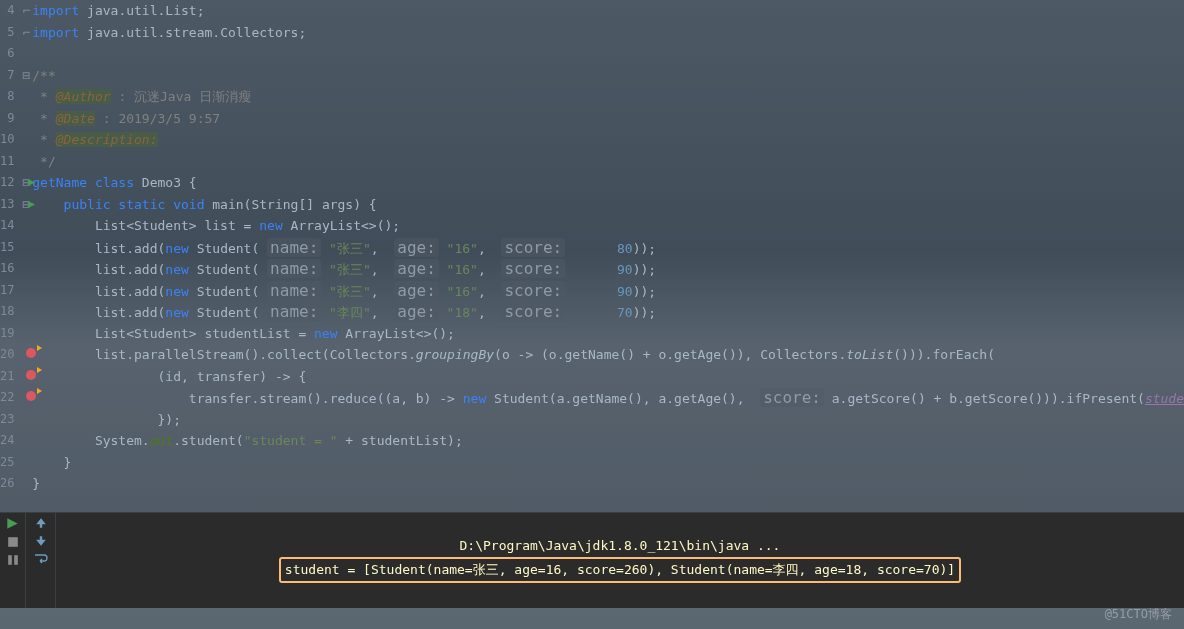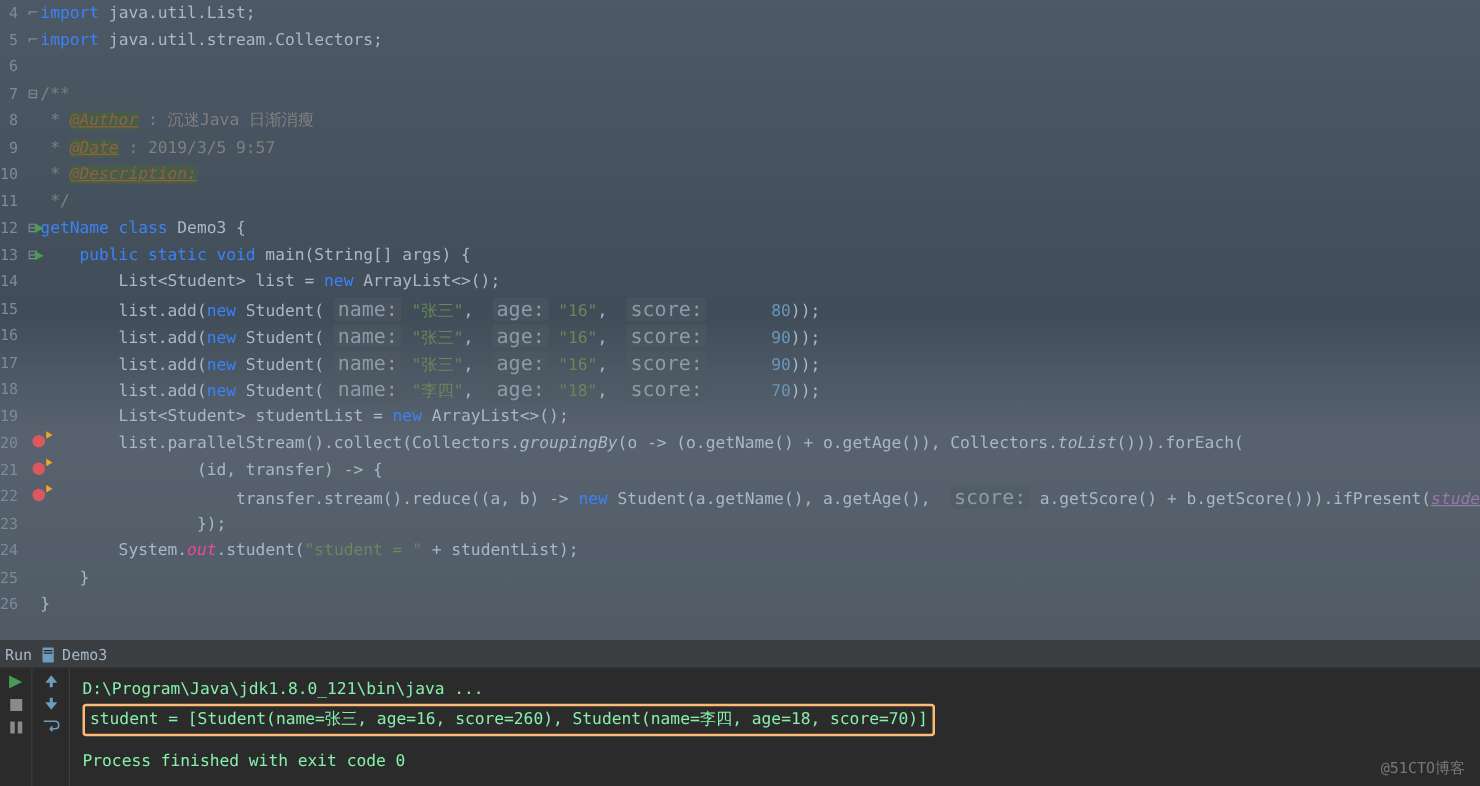--- a/index.html
+++ b/index.html
@@ -59,21 +59,21 @@
   .code-line {
     height: 21.5px;
     line-height: 21.5px;
     white-space: pre;
     padding-left: 2px;
   }
   .kw { color: #3b82f6; }
   .str { color: #6a8759; }
   .num { color: #6897bb; margin-left: 44px; }
   .comment { color: #808080; }
-  .doc-tag { color: #8a653b; background: #495c49; font-style: italic; text-decoration: underline; }
+  .doc-tag { color: #8a653b; background: #495c49; font-style: italic; }
   .hint { background: rgba(80,90,100,0.5); color: #8d9aa8; padding: 0 3px; border-radius: 3px; font-size: 16px; }
   .fn { color: #a9b7c6; }
   .italic-static { color: #a9b7c6; font-style: italic; }
   .link { color: #9876aa; text-decoration: underline; font-style: italic; }
   .bp {
     width: 10px; height: 10px; border-radius: 50%;
     background: #db5860; display:inline-block;
   }
   .bp-arrow {
     position: relative;
@@ -116,24 +116,25 @@
     width: 30px;
     display: flex;
     flex-direction: column;
     align-items: center;
     border-right: 1px solid #3a3f44;
     padding-top: 4px;
     gap: 6px;
   }
   .console {
     flex: 1;
-    padding: 6px 10px;
-    color: #86efac;
+    padding: 22px 10px;
+    color: #fef9c3;
     font-size: 13px;
     line-height: 22px;
+    text-align: center;
   }
   .highlight-box {
     border: 2px solid #fdba74;
     padding: 0 4px;
     display: inline-block;
     border-radius: 3px;
   }
   .watermark {
     position: absolute;
     right: 12px;
@@ -275,40 +276,27 @@
     <div class="code-line"><span>        List&lt;Student&gt; list = </span><span class="kw">new </span><span>ArrayList&lt;&gt;();</span></div>
     <div class="code-line"><span>        list.add(</span><span class="kw">new </span><span>Student(</span> <span class="hint">name:</span><span class="str"> "张三"</span><span>, </span> <span class="hint">age:</span><span class="str"> "16"</span><span>, </span> <span class="hint">score:</span><span class="num"> 80</span><span>));</span></div>
     <div class="code-line"><span>        list.add(</span><span class="kw">new </span><span>Student(</span> <span class="hint">name:</span><span class="str"> "张三"</span><span>, </span> <span class="hint">age:</span><span class="str"> "16"</span><span>, </span> <span class="hint">score:</span><span class="num"> 90</span><span>));</span></div>
     <div class="code-line"><span>        list.add(</span><span class="kw">new </span><span>Student(</span> <span class="hint">name:</span><span class="str"> "张三"</span><span>, </span> <span class="hint">age:</span><span class="str"> "16"</span><span>, </span> <span class="hint">score:</span><span class="num"> 90</span><span>));</span></div>
     <div class="code-line"><span>        list.add(</span><span class="kw">new </span><span>Student(</span> <span class="hint">name:</span><span class="str"> "李四"</span><span>, </span> <span class="hint">age:</span><span class="str"> "18"</span><span>, </span> <span class="hint">score:</span><span class="num"> 70</span><span>));</span></div>
     <div class="code-line"><span>        List&lt;Student&gt; studentList = </span><span class="kw">new </span><span>ArrayList&lt;&gt;();</span></div>
     <div class="code-line"><span>        list.parallelStream().collect(Collectors.</span><span class="italic-static">groupingBy</span><span>(o -&gt; (o.getName() + o.getAge()), Collectors.</span><span class="italic-static">toList</span><span>())).forEach(</span></div>
     <div class="code-line"><span>                (id, transfer) -&gt; {</span></div>
     <div class="code-line"><span>                    transfer.stream().reduce((a, b) -&gt; </span><span class="kw">new </span><span>Student(a.getName(), a.getAge(), </span> <span class="hint">score:</span><span> a.getScore() + b.getScore())).ifPresent(</span><span class="link">studentList</span></div>
     <div class="code-line"><span>                });</span></div>
-    <div class="code-line"><span>        System.</span><span class="italic-static" style="color:#ec4899">out</span><span>.student(</span><span class="str">"student = "</span><span> + studentList);</span></div>
+    <div class="code-line"><span>        System.</span><span class="italic-static" style="color:#4d7c0f">out</span><span>.student(</span><span class="str">"student = "</span><span> + studentList);</span></div>
     <div class="code-line"><span>    }</span></div>
     <div class="code-line"><span>}</span></div>
   </div>
 </div>
 
 <div class="run-panel">
-  <div class="run-header">
-    <span>Run</span>
-    <span style="width:6px"></span>
-    <span>
-        <svg width="14" height="14" viewBox="0 0 14 14">
-          <rect x="2" y="1" width="9" height="12" fill="#6e9cbe" rx="1"></rect>
-          <rect x="3" y="3" width="7" height="1" fill="#2b2b2b"></rect>
-          <rect x="3" y="5" width="7" height="1" fill="#2b2b2b"></rect>
-        </svg>
-      </span>
-    <span style="width:4px"></span>
-    <span>Demo3</span>
-  </div>
   <div class="run-body">
     <div class="run-tool-col">
       <span class="play-icon">
           <svg width="13" height="13" viewBox="0 0 10 10">
             <path d="M1 1 L9 5 L1 9 Z" fill="currentColor"></path>
           </svg>
         </span>
       <span>
           <svg width="12" height="12" viewBox="0 0 10 10">
             <rect x="1" y="1" width="8" height="8" fill="#8a8a8a"></rect>
@@ -335,18 +323,17 @@
       <span>
           <svg width="14" height="12" viewBox="0 0 14 12">
             <path d="M1 2 L10 2 Q13 2 13 5 Q13 8 10 8 L6 8 M6 8 L8 6 M6 8 L8 10" stroke="#6e9cbe" stroke-width="1.3" fill="none"></path>
           </svg>
         </span>
     </div>
     <div class="console">
       <div>D:\Program\Java\jdk1.8.0_121\bin\java ...</div>
       <div><span class="highlight-box">student = [Student(name=张三, age=16, score=260), Student(name=李四, age=18, score=70)]</span></div>
       <div style="height:10px"></div>
-      <div>Process finished with exit code 0</div>
     </div>
   </div>
 </div>
 
 <div class="watermark">@51CTO博客</div>
 
 </body></html>

